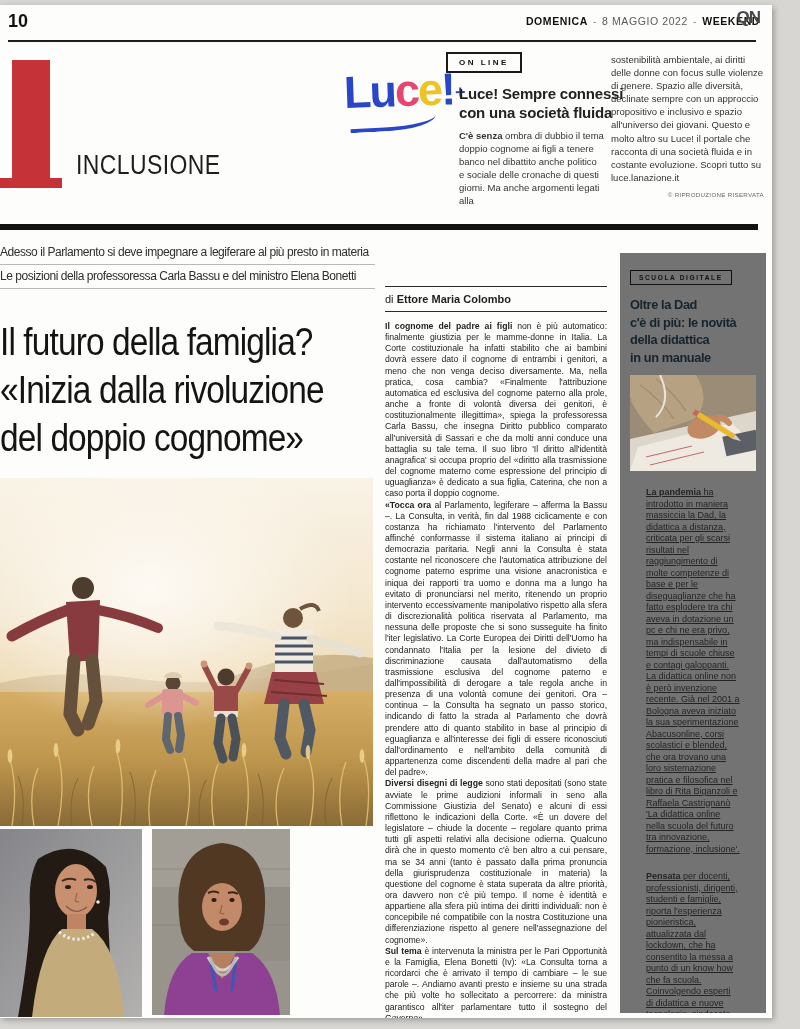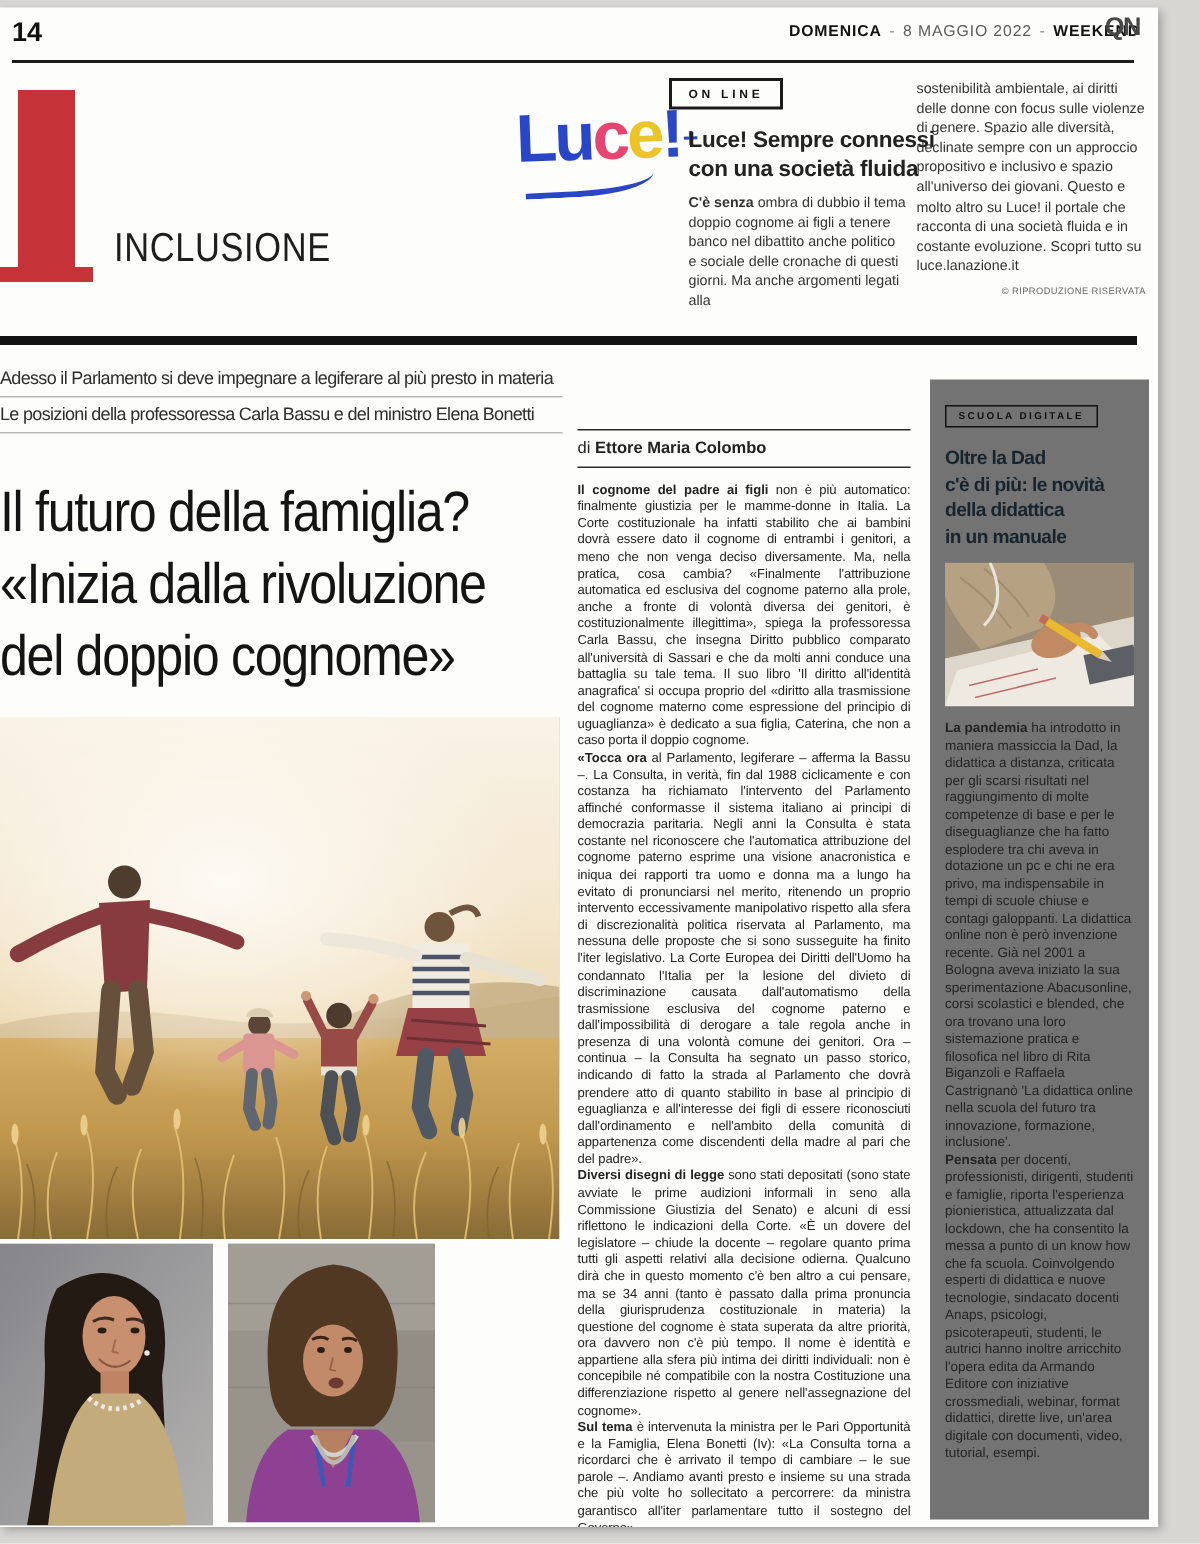--- a/index.html
+++ b/index.html
@@ -71,28 +71,28 @@
 
   
   .sidebar{position:absolute;left:620px;top:248px;width:146px;height:760px;background:#737373;
            box-sizing:border-box;padding:13px 10px;overflow:hidden;}
   .sidebar-badge{display:inline-block;border:1.5px solid #111;padding:3px 8px;font-size:6.6px;font-weight:bold;
                  letter-spacing:1.6px;color:#111;}
   .sidebar-title{margin-top:11px;font-size:12.8px;font-weight:bold;line-height:17.5px;color:#17242e;
                  white-space:pre-line;letter-spacing:-.4px;}
   .sidebar-photo{margin-top:9px;width:126px;height:96px;overflow:hidden;}
   .sidebar-text{margin-top:9px;font-size:9px;line-height:11.5px;color:#242424;}
-  .sidebar-text p{margin:0;}
+  .sidebar-text p{margin:16px;text-decoration:underline;}
 </style>
 </head>
 <body>
 
 <div class="page">
 
-  <div class="page-number">14</div>
+  <div class="page-number">10</div>
   <div class="dateline">
     <span class="dl-day">DOMENICA</span><span class="dl-sep">-</span><span class="dl-date">8 MAGGIO 2022</span><span class="dl-sep">-</span><span class="dl-sec">WEEKEND</span>
   </div>
   <div class="qn-logo">QN</div>
   <div class="header-rule"></div>
 
   <div class="red-i">
     <div class="stem"></div>
     <div class="foot"></div>
   </div>

